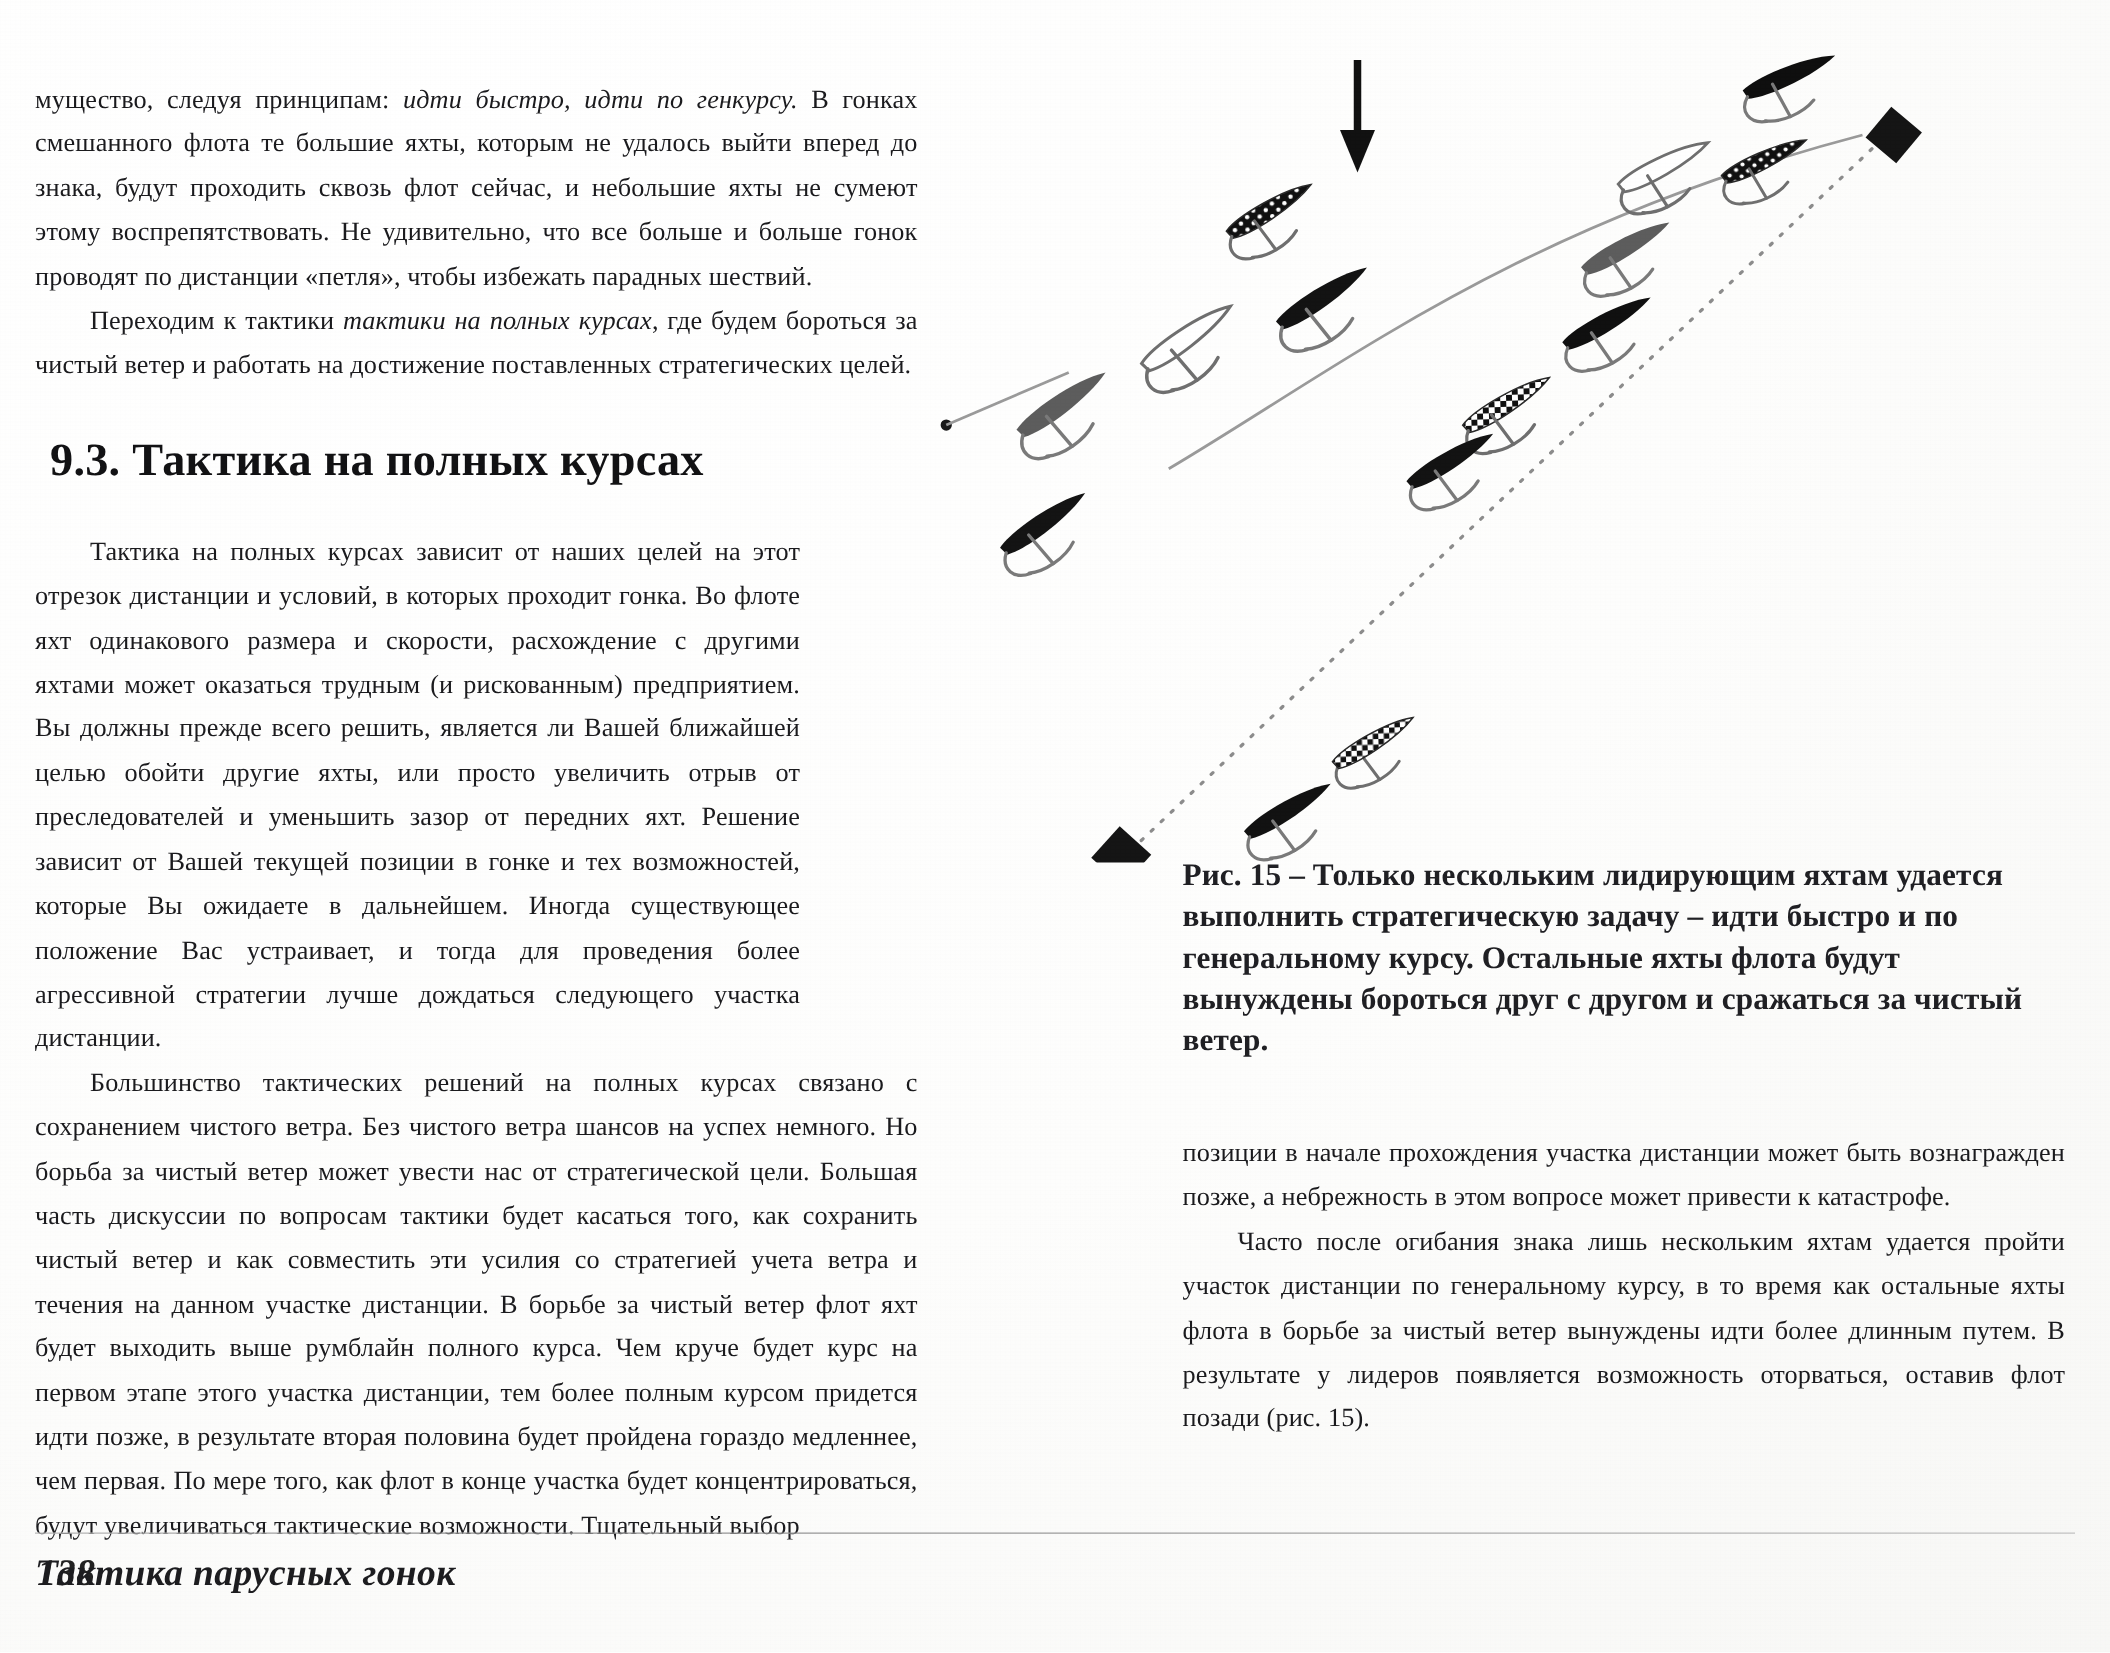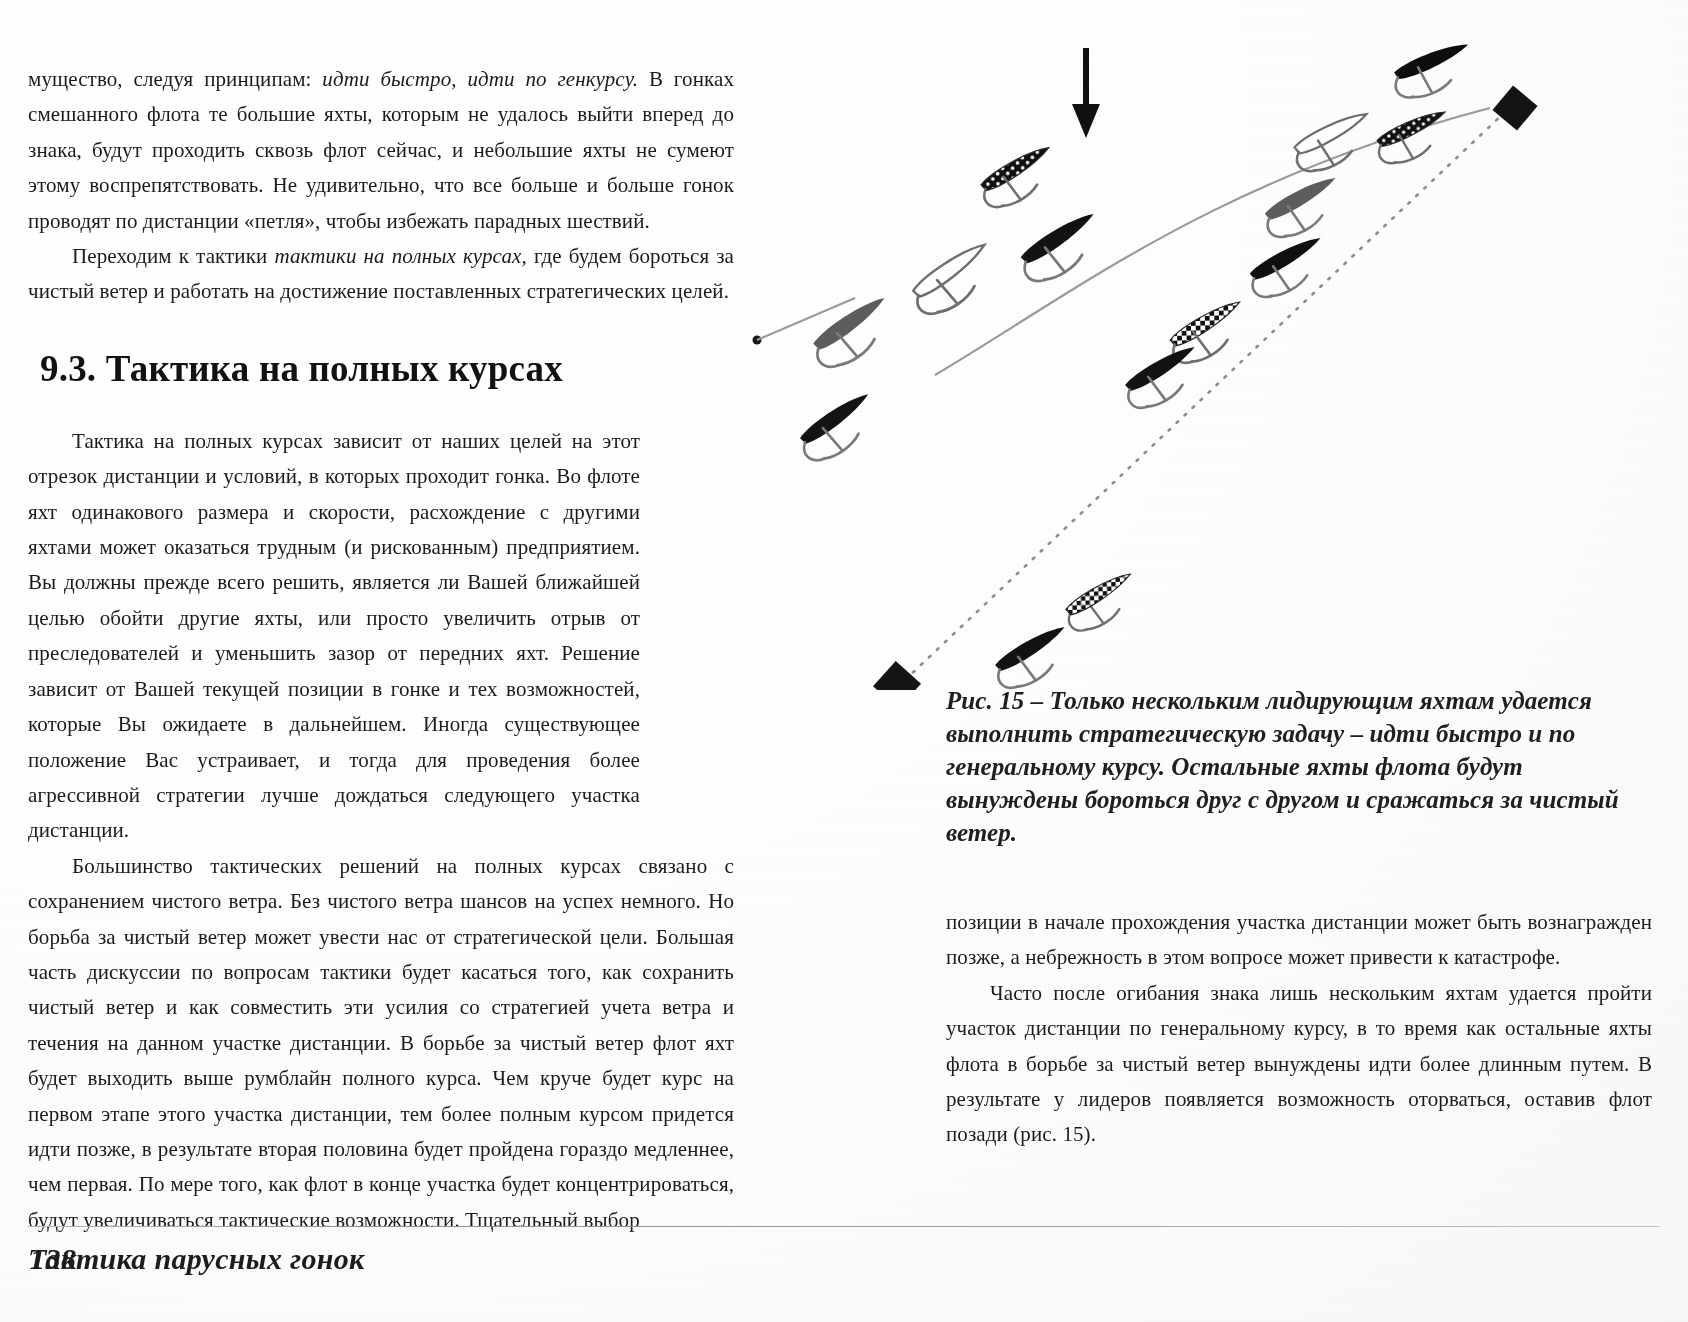--- a/index.html
+++ b/index.html
@@ -72,21 +72,20 @@
     width:925px; height:660px;
   }
   .figure svg{display:block;}
 
   .caption{
     position:absolute;
     left:946px; top:684px;
     width:710px;
     font-size:25px;
     line-height:33px;
-    font-style:italic;
     font-weight:bold;
     color:#202024;
     letter-spacing:0.1px;
   }
 
   
   .footer{
     position:absolute;
     left:28px; right:28px; bottom:36px;
     height:60px;

